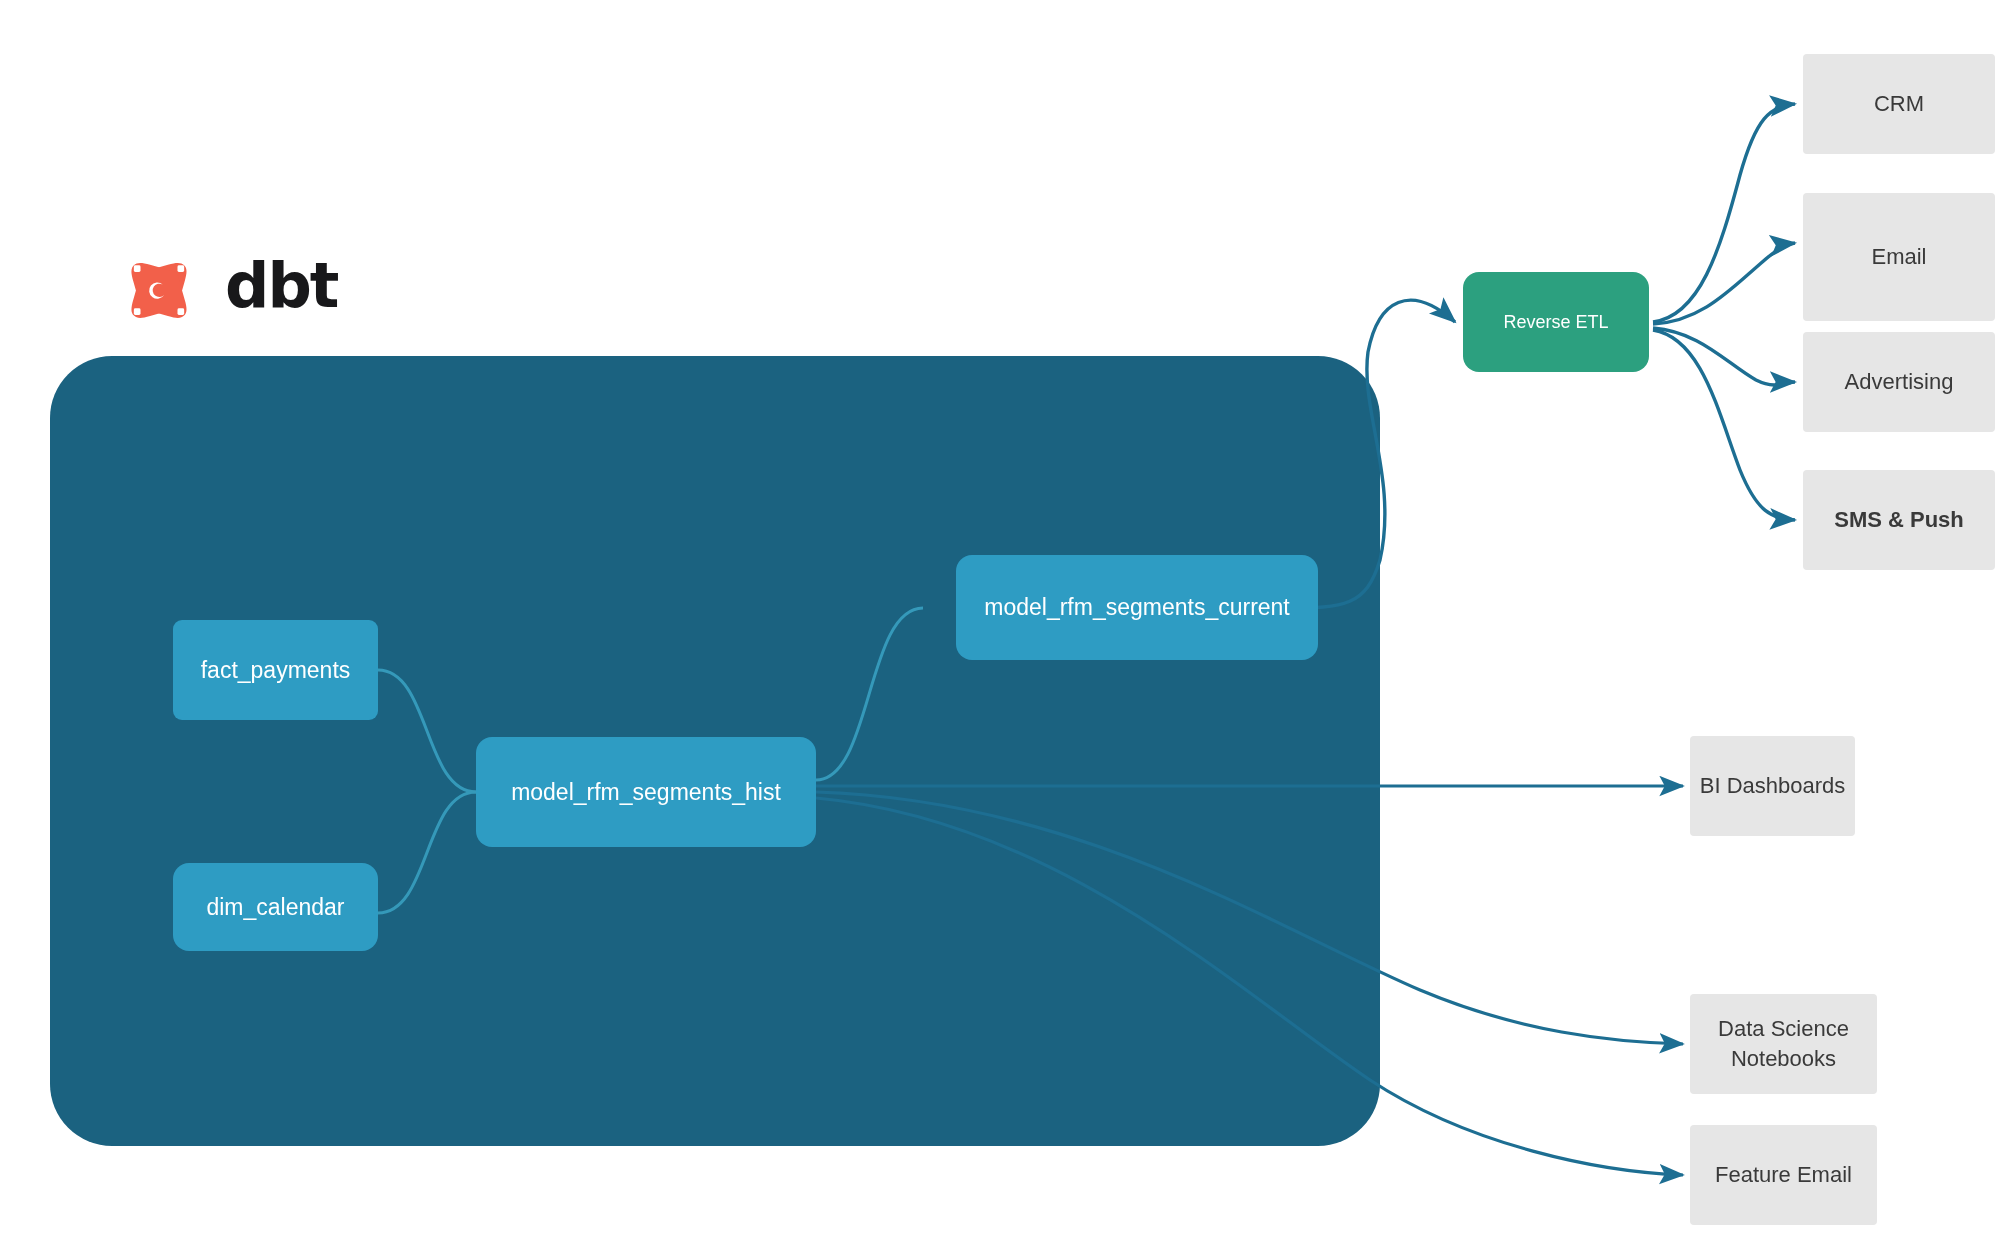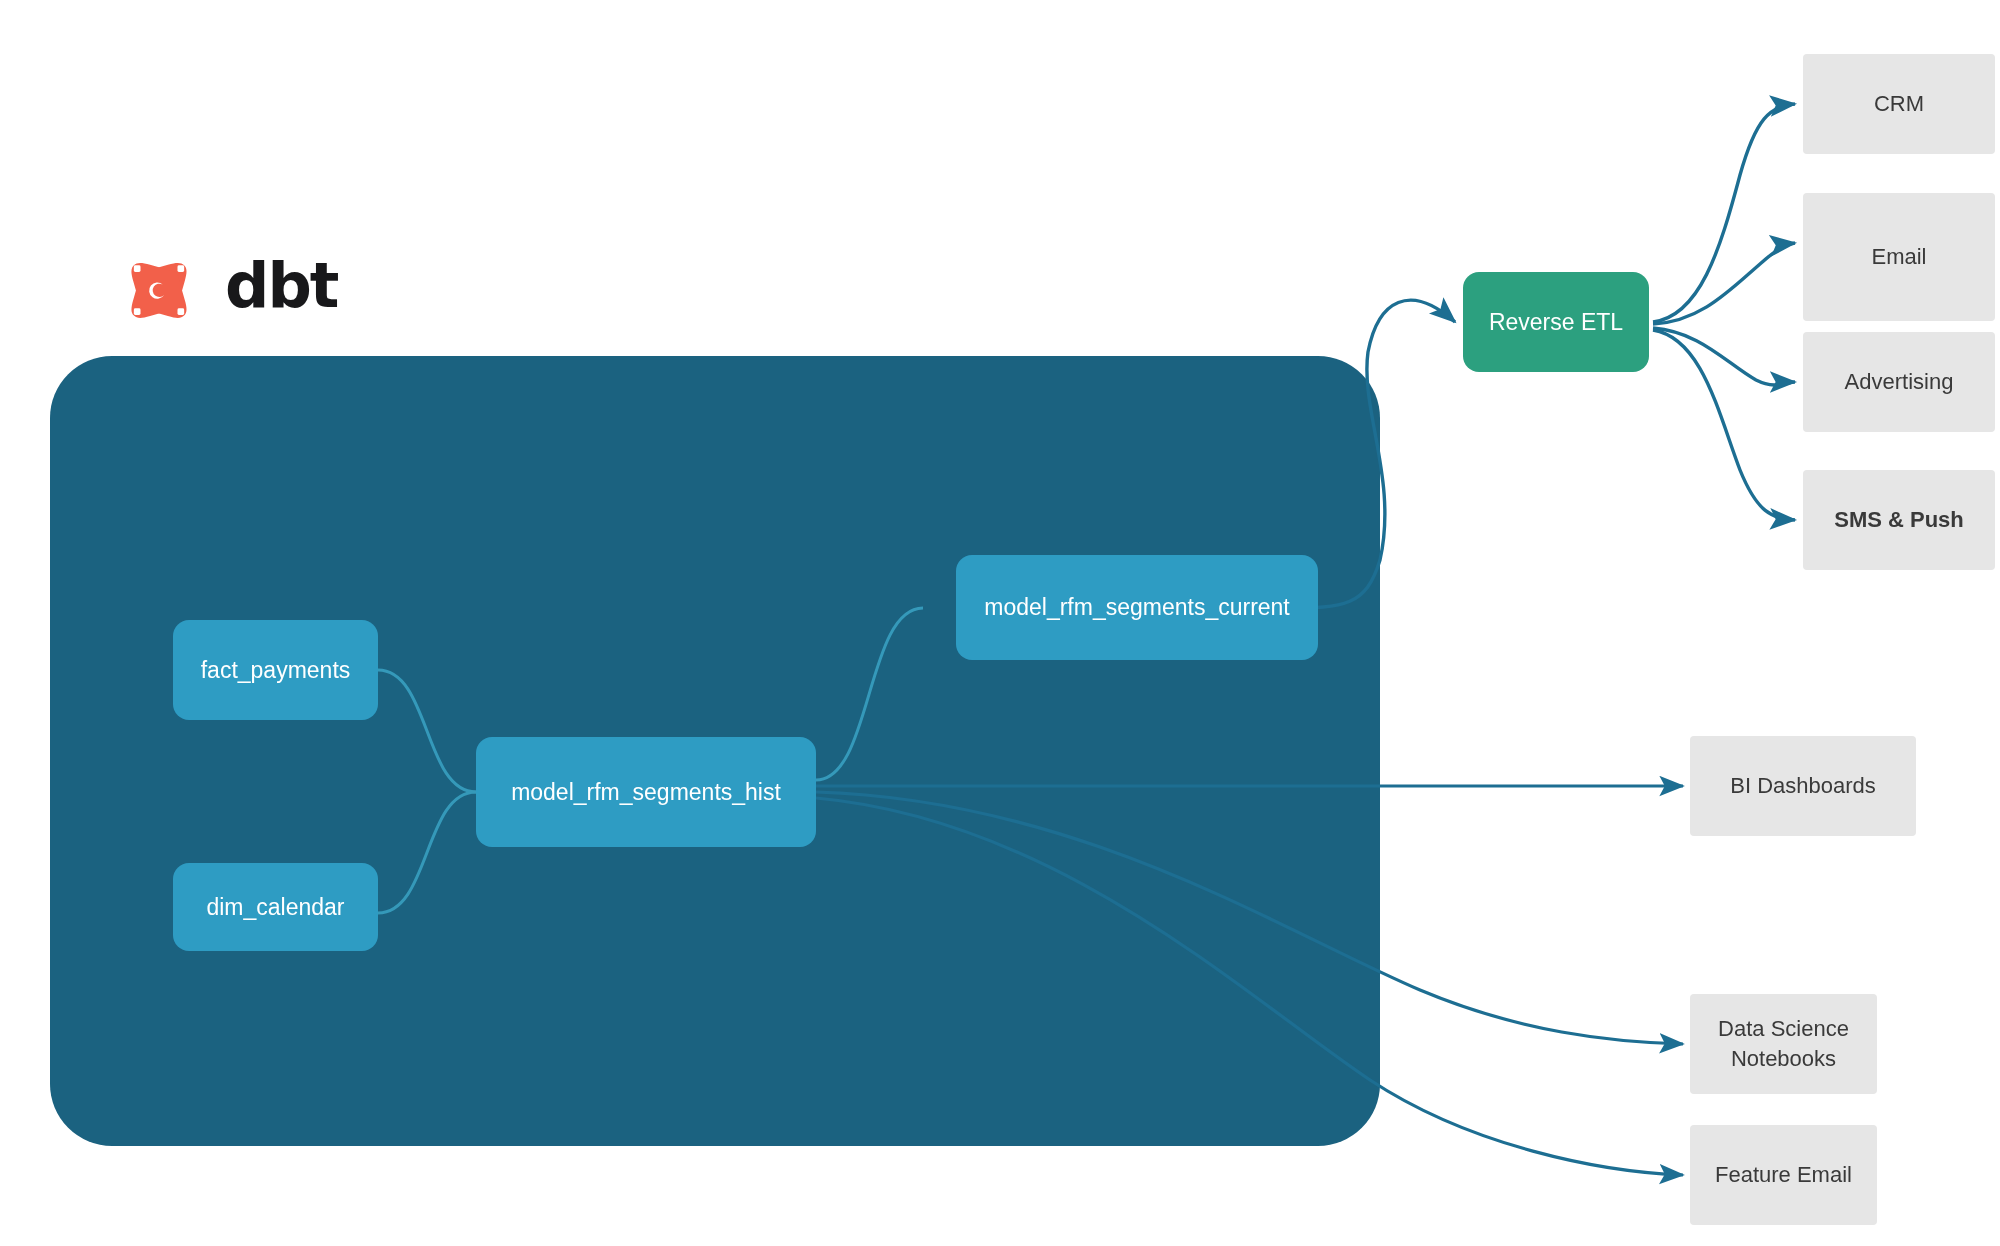--- a/index.html
+++ b/index.html
@@ -76,43 +76,43 @@
     background: #2e9cc3;
     color: #ffffff;
     border-radius: 16px;
     font-size: 23px;
     padding: 0 16px;
   }
   .node-green {
     background: #2ca07f;
     color: #ffffff;
     border-radius: 16px;
-    font-size: 23px;
+    font-size: 18px;
   }
   .node-gray {
     background: #e6e6e6;
     color: #3a3a3a;
     border-radius: 4px;
     font-size: 22px;
     line-height: 1.35;
   }
 
   
-  #node-fact-payments        { left: 173px;  top: 620px;  width: 205px; height: 100px; }
+  #node-fact-payments        { left: 173px;  top: 620px;  width: 205px; height: 100px; border-radius: 9px; }
   #node-dim-calendar         { left: 173px;  top: 863px;  width: 205px; height: 88px; }
   #node-rfm-hist             { left: 476px;  top: 737px;  width: 340px; height: 110px; }
   #node-rfm-current          { left: 956px;  top: 555px;  width: 362px; height: 105px; }
   #node-reverse-etl          { left: 1463px; top: 272px;  width: 186px; height: 100px; }
 
   #node-crm                  { left: 1803px; top: 54px;   width: 192px; height: 100px; }
   #node-email                { left: 1803px; top: 193px;  width: 192px; height: 128px; }
   #node-advertising          { left: 1803px; top: 332px;  width: 192px; height: 100px; }
   #node-sms-push             { left: 1803px; top: 470px;  width: 192px; height: 100px; font-weight: bold; }
 
-  #node-bi-dashboards        { left: 1690px; top: 736px;  width: 226px; height: 100px; }
+  #node-bi-dashboards        { left: 1690px; top: 736px;  width: 165px; height: 100px; }
   #node-data-science         { left: 1690px; top: 994px;  width: 187px; height: 100px; }
   #node-feature-store        { left: 1690px; top: 1125px; width: 187px; height: 100px; }
 
   .node-label { pointer-events: none; }
 </style>
 </head>
 <body>
 
 <div id="canvas">
 

